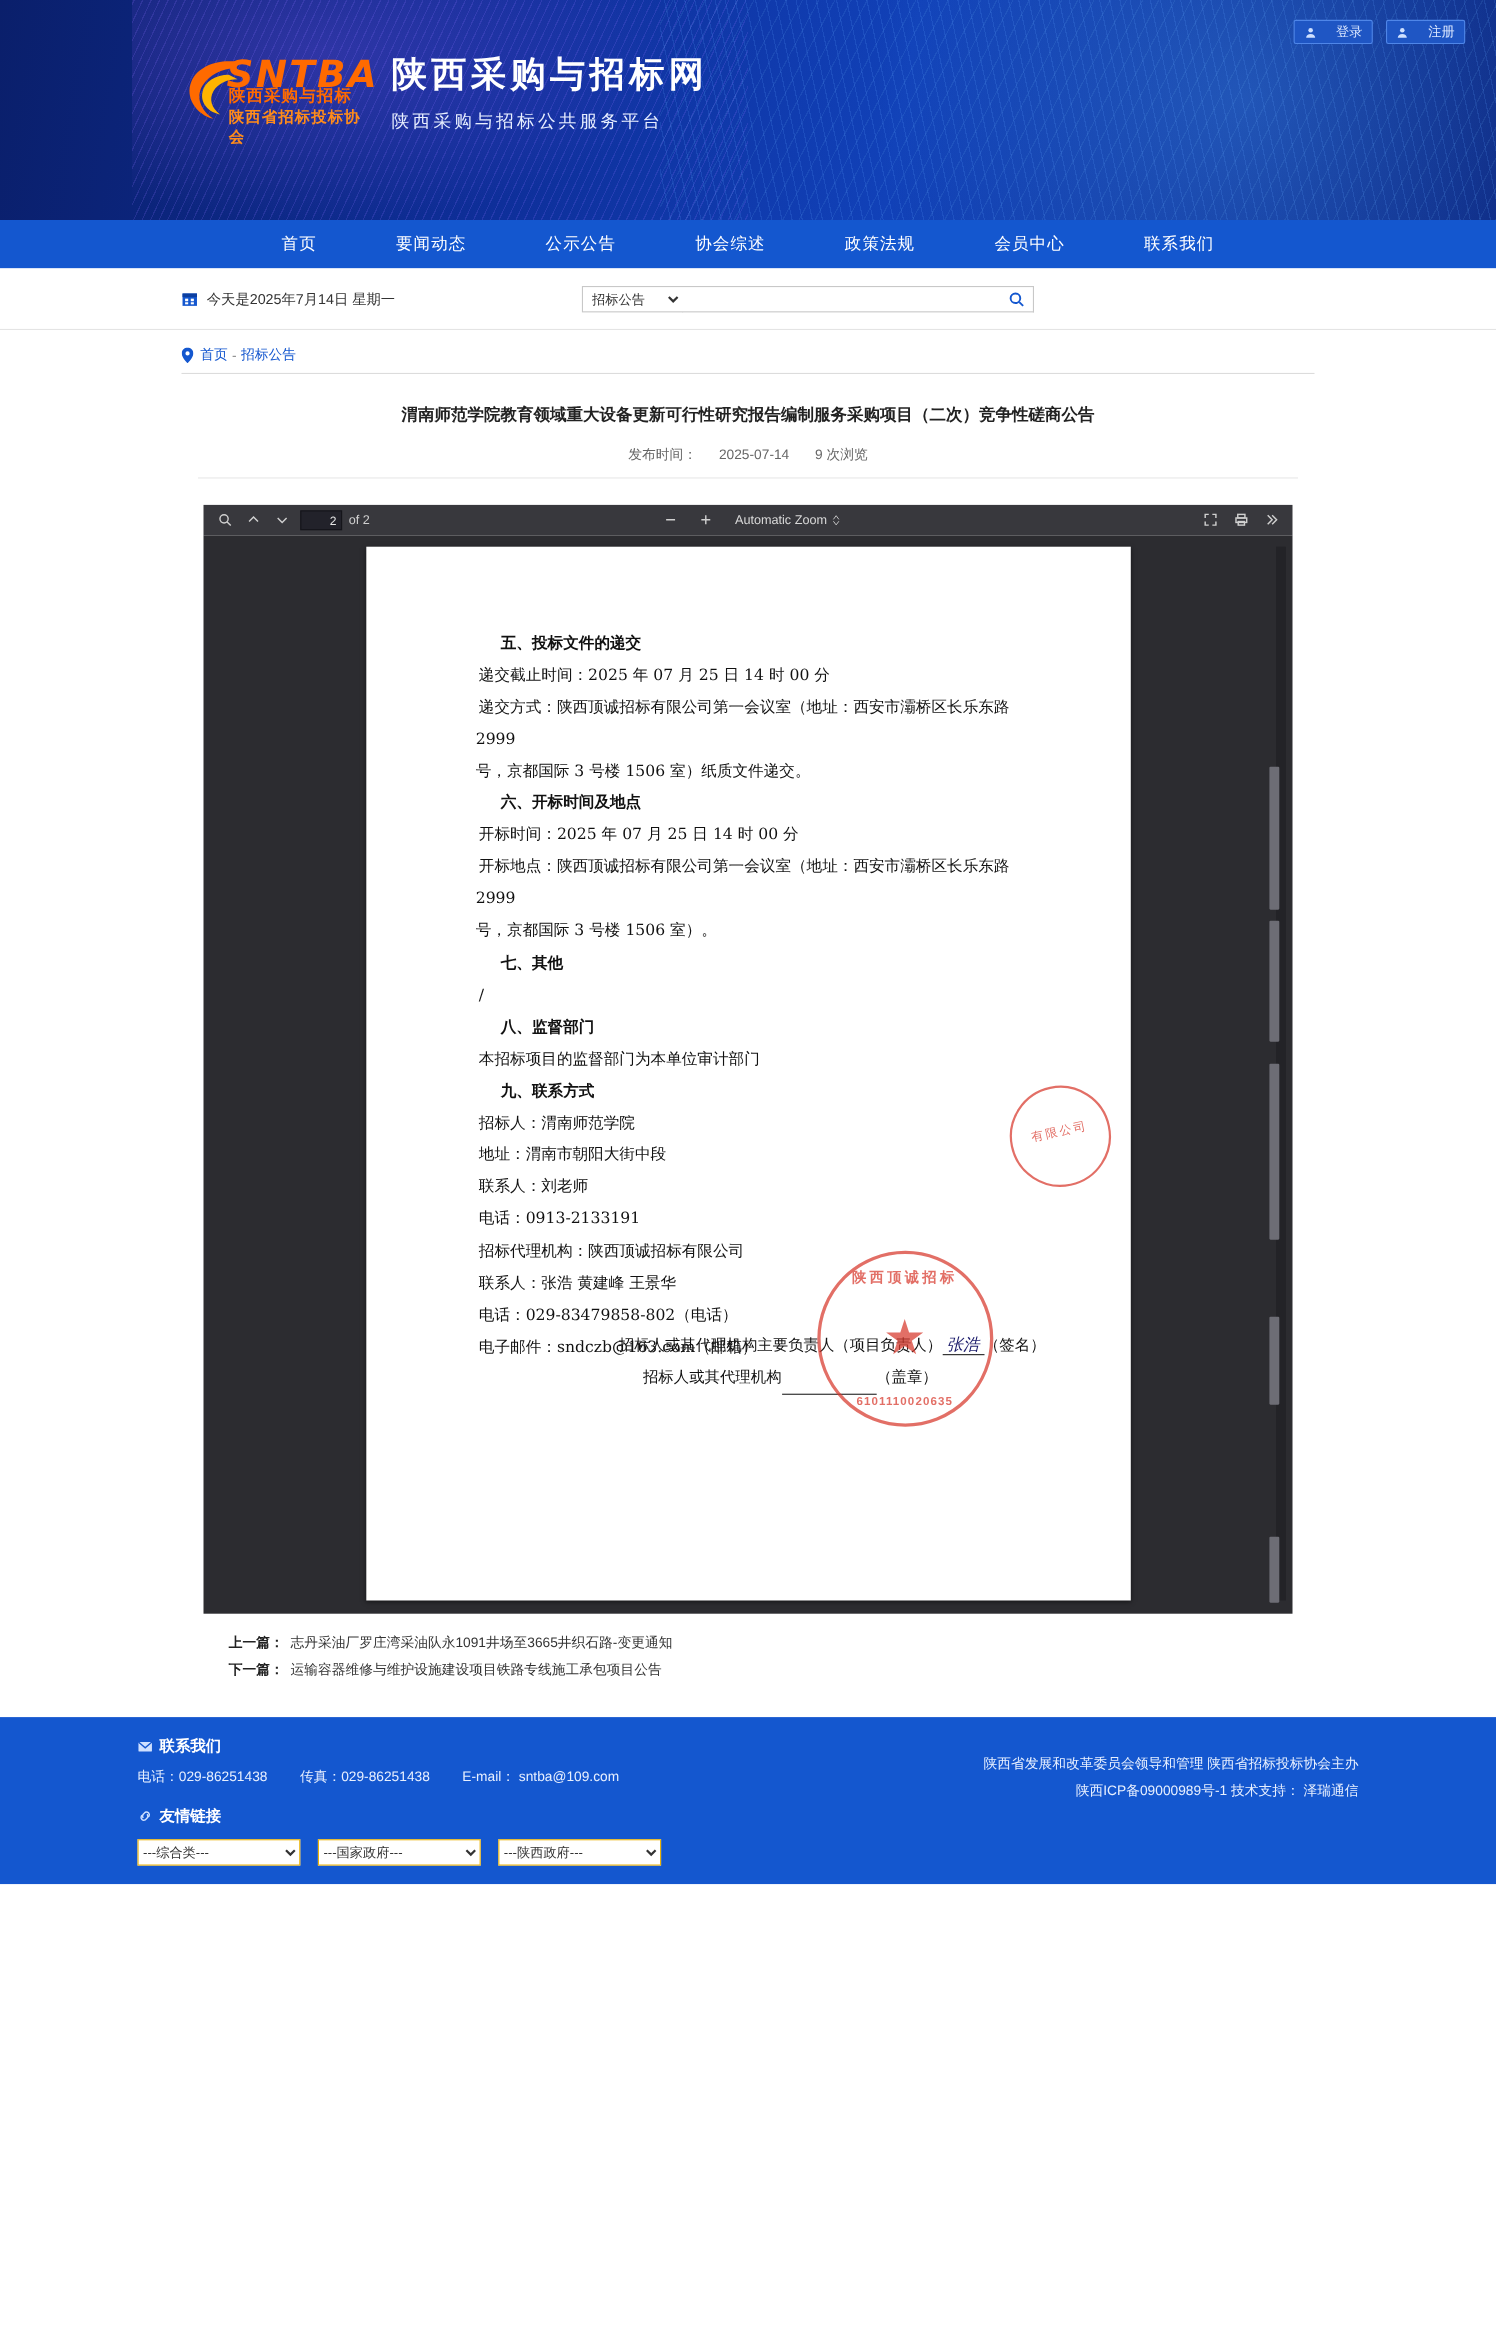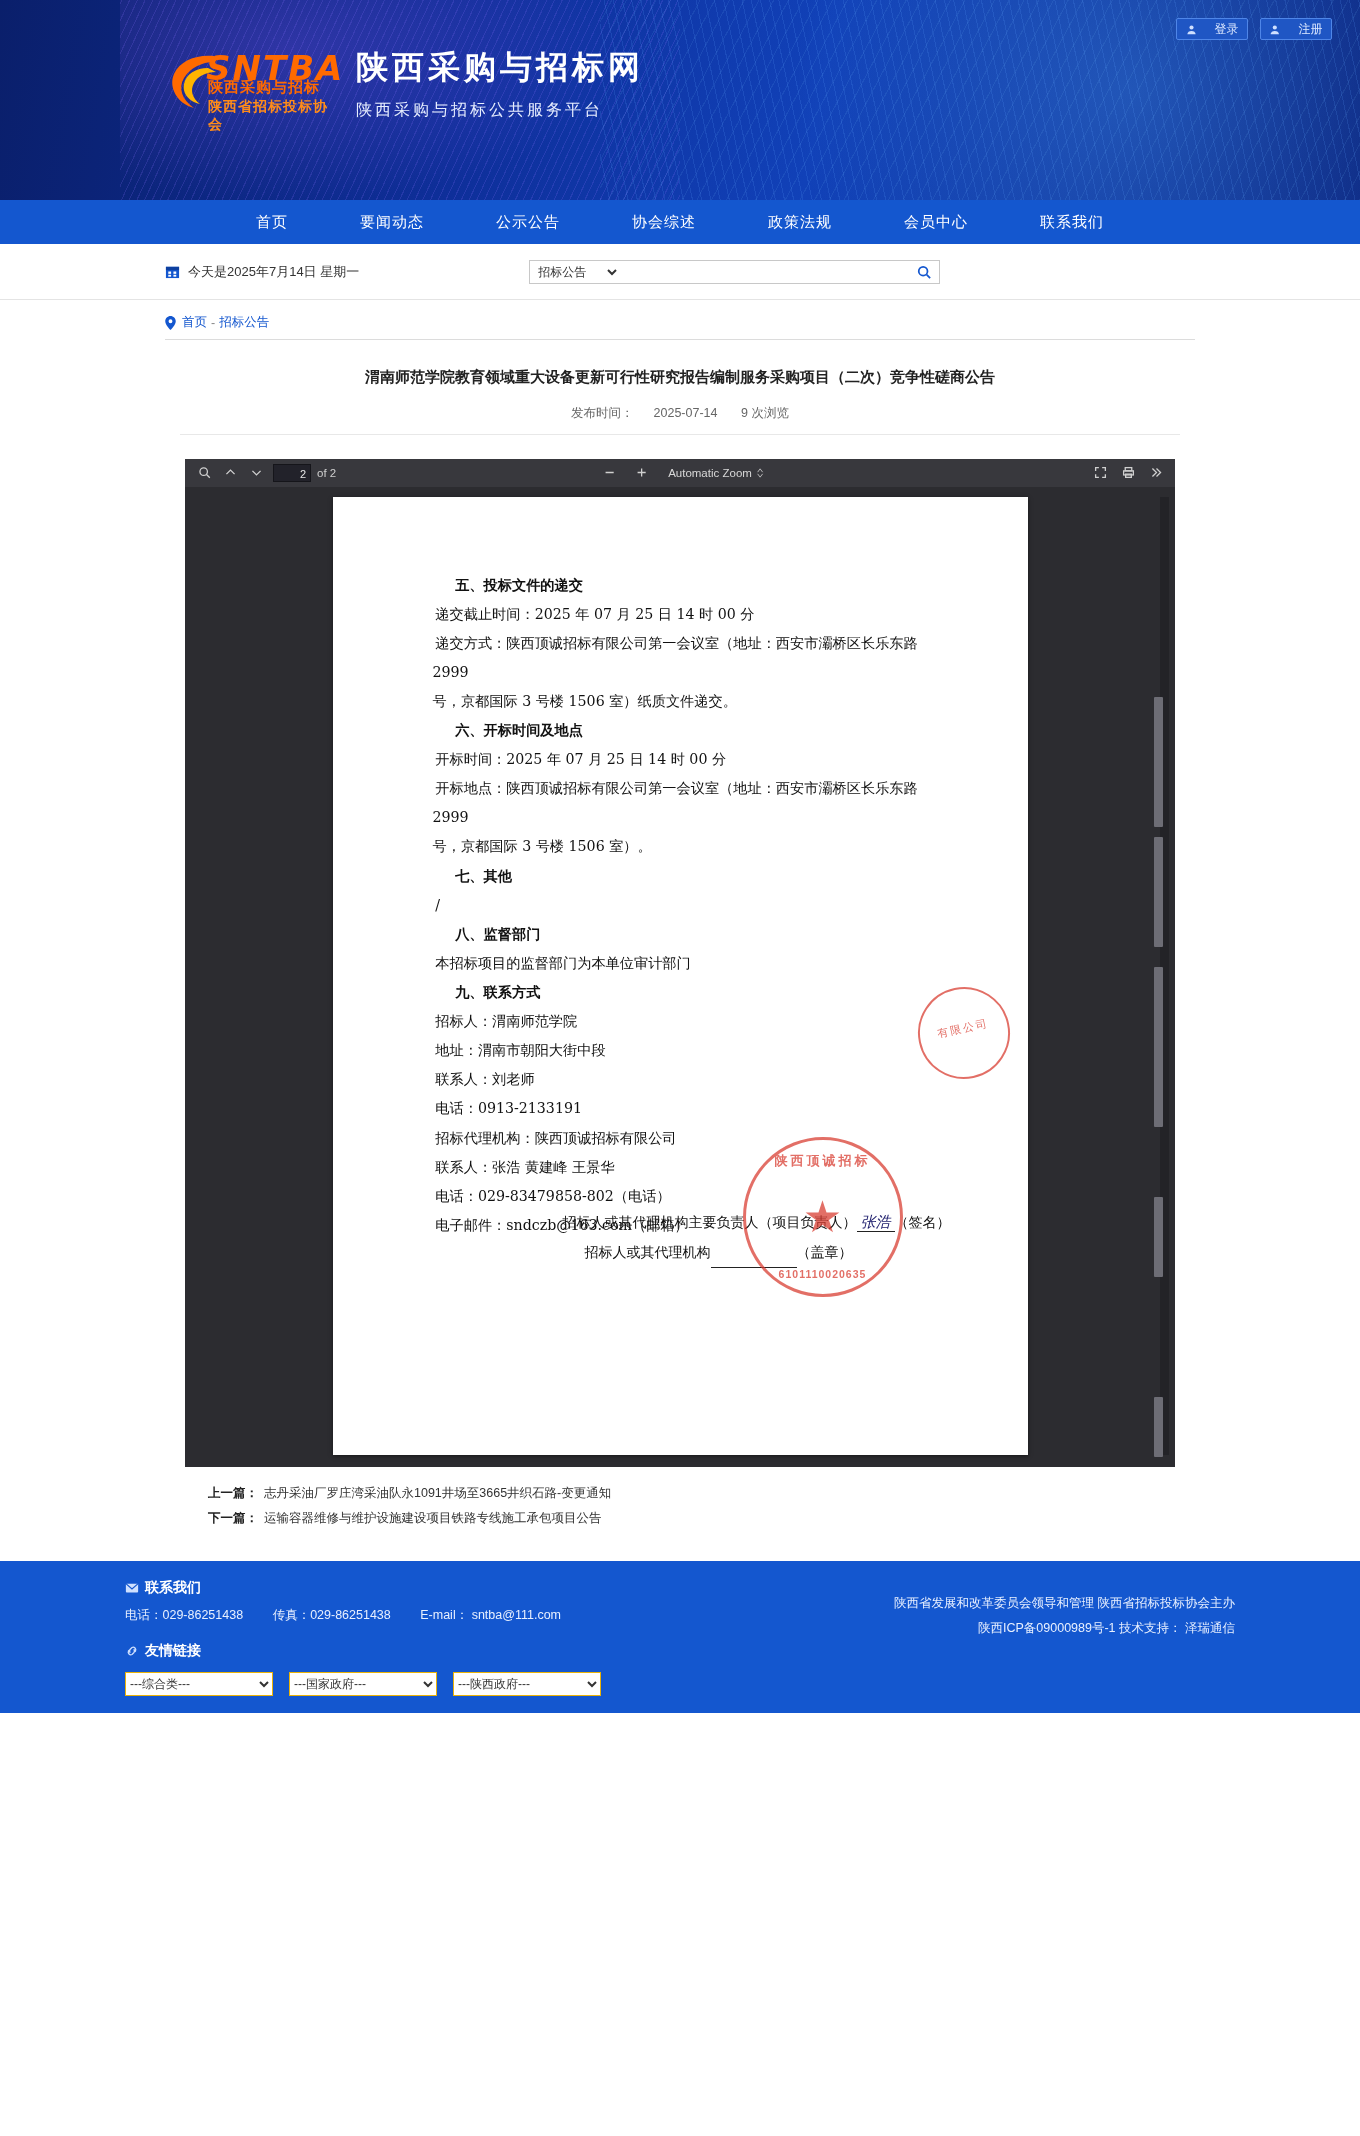--- a/index.html
+++ b/index.html
@@ -425,21 +425,21 @@
       <div class="fhead">
         <svg viewBox="0 0 16 16">
             <rect x="1" y="3" width="14" height="10" rx="1"></rect>
             <polyline points="1,3 8,9 15,3" fill="none" stroke="#1457cf" stroke-width="1.4"></polyline>
           </svg>
         <span>联系我们</span>
       </div>
       <div class="frow">
         <span>电话：029-86251438</span>
         <span>传真：029-86251438</span>
-        <span>E-mail： sntba@111.com</span>
+        <span>E-mail： sntba@109.com</span>
       </div>
 
       <div class="fhead fhead2">
         <svg viewBox="0 0 16 16">
             <path d="M6 10a3 3 0 0 1 0-4l2-2a3 3 0 0 1 4 4l-1 1" fill="none" stroke="#cfe0ff" stroke-width="1.5"></path>
             <path d="M10 6a3 3 0 0 1 0 4l-2 2a3 3 0 0 1-4-4l1-1" fill="none" stroke="#cfe0ff" stroke-width="1.5"></path>
           </svg>
         <span>友情链接</span>
       </div>
       <div class="selrow">

